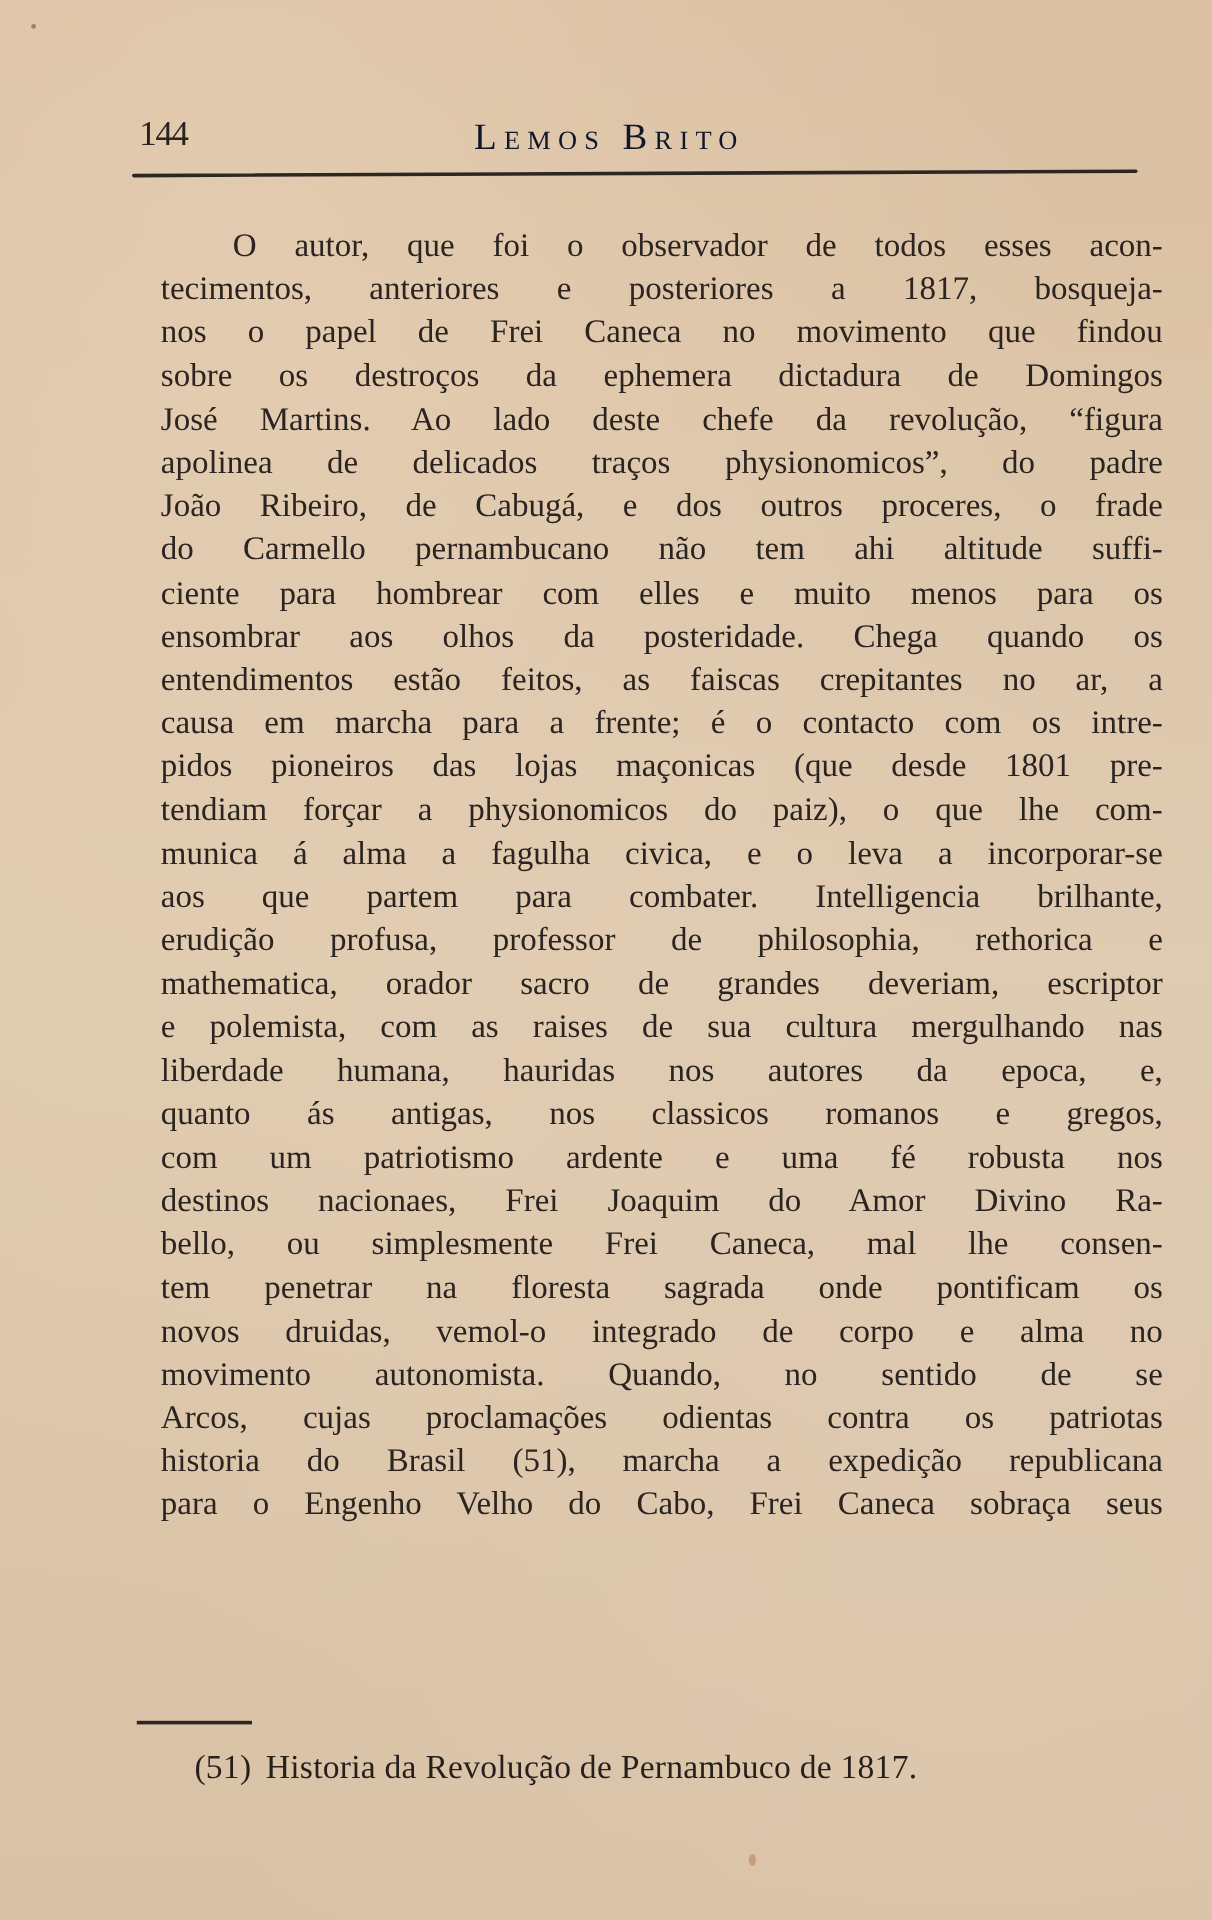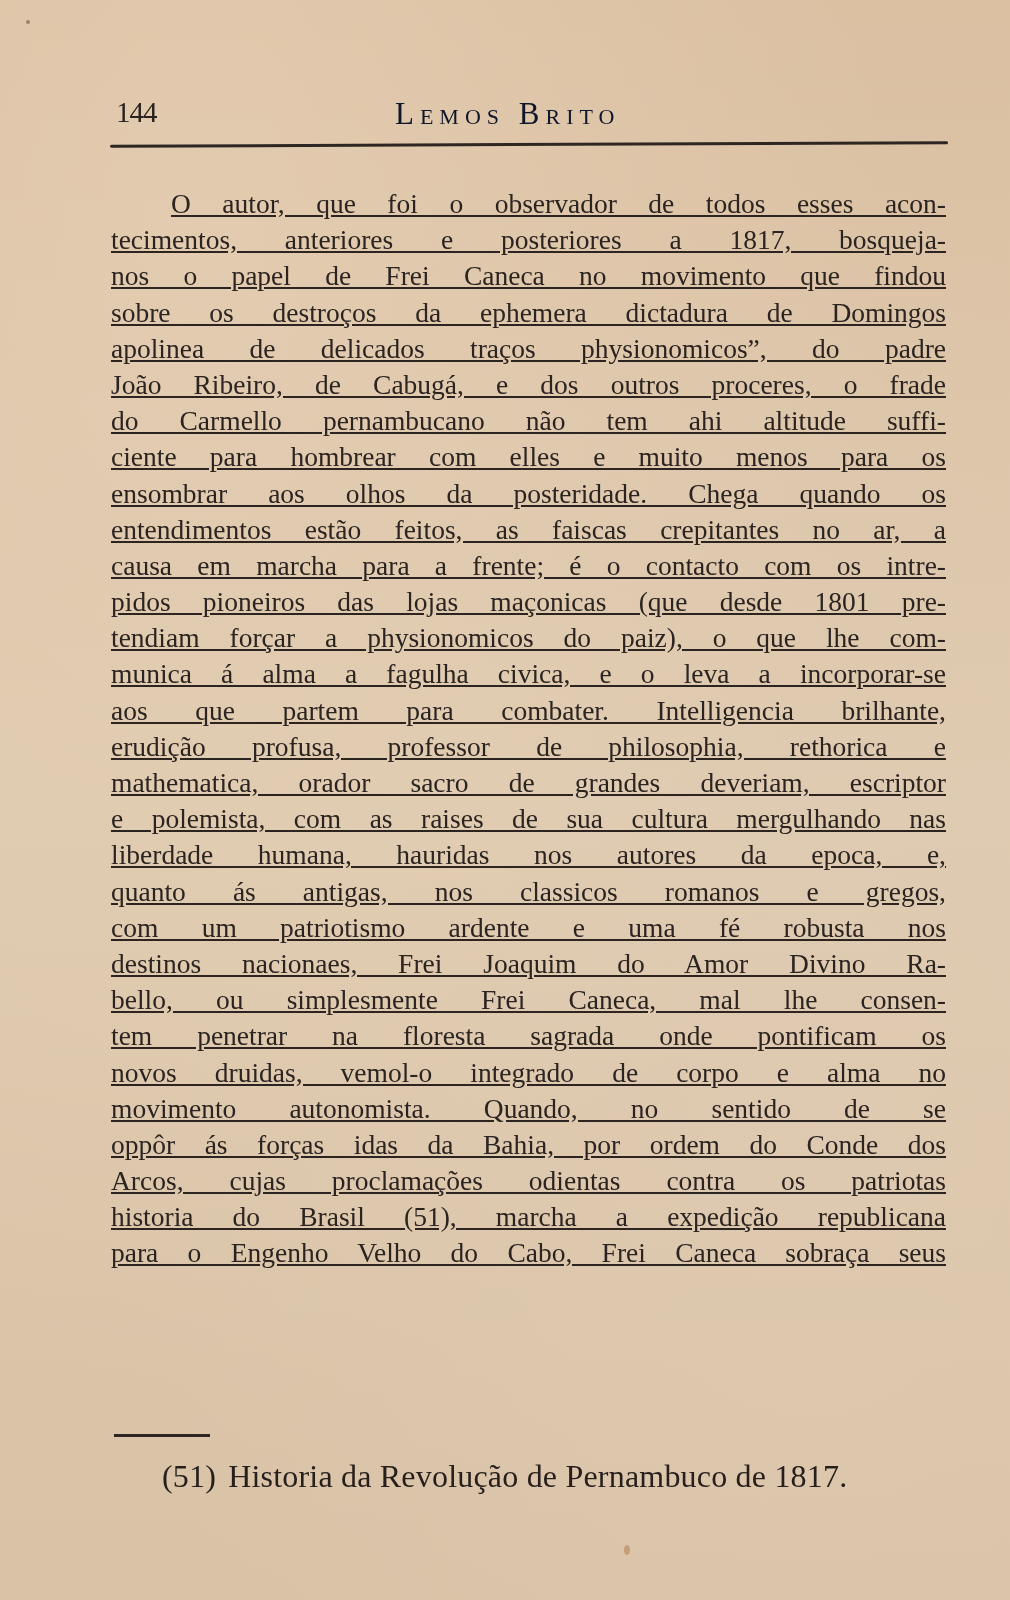--- a/index.html
+++ b/index.html
@@ -53,27 +53,26 @@
       left: 110px;
       top: 143px;
       width: 838px;
       height: 3px;
       background: #2e2622;
       border-radius: 2px;
       transform: skewY(-0.25deg);
     }
     .body-text {
       position: absolute;
-      left: 111px;
+      left: 134px;
       top: 186px;
       width: 835px;
       font-size: 27.5px;
       line-height: 36.2px;
       color: #2b2420;
-      text-decoration: underline;
     }
     .line {
       display: block;
       white-space: nowrap;
       text-align: justify;
       text-align-last: justify;
       height: 36.2px;
     }
     .line.indent {
       padding-left: 60px;
@@ -83,21 +82,21 @@
       left: 114px;
       top: 1434px;
       width: 96px;
       height: 3px;
       background: #2e2622;
     }
     .footnote {
       position: absolute;
       left: 162px;
       top: 1458px;
-      font-size: 32px;
+      font-size: 28px;
       color: #261f1b;
       letter-spacing: 0.2px;
     }
     .fn-mark {
       margin-right: 12px;
     }
     .stain {
       position: absolute;
       width: 6px; height: 10px;
       border-radius: 50%;
@@ -113,20 +112,21 @@
     <span class="page-number">144</span>
     <span class="running-title">Lemos Brito</span>
   </div>
   <div class="head-rule"></div>
 
   <div class="body-text">
     <span class="line indent">O autor, que foi o observador de todos esses acon-</span>
     <span class="line">tecimentos, anteriores e posteriores a 1817, bosqueja-</span>
     <span class="line">nos o papel de Frei Caneca no movimento que findou</span>
     <span class="line">sobre os destroços da ephemera dictadura de Domingos</span>
+    <span class="line">José Martins. Ao lado deste chefe da revolução, “figura</span>
     <span class="line">apolinea de delicados traços physionomicos”, do padre</span>
     <span class="line">João Ribeiro, de Cabugá, e dos outros proceres, o frade</span>
     <span class="line">do Carmello pernambucano não tem ahi altitude suffi-</span>
     <span class="line">ciente para hombrear com elles e muito menos para os</span>
     <span class="line">ensombrar aos olhos da posteridade. Chega quando os</span>
     <span class="line">entendimentos estão feitos, as faiscas crepitantes no ar, a</span>
     <span class="line">causa em marcha para a frente; é o contacto com os intre-</span>
     <span class="line">pidos pioneiros das lojas maçonicas (que desde 1801 pre-</span>
     <span class="line">tendiam forçar a physionomicos do paiz), o que lhe com-</span>
     <span class="line">munica á alma a fagulha civica, e o leva a incorporar-se</span>
@@ -135,21 +135,20 @@
     <span class="line">mathematica, orador sacro de grandes deveriam, escriptor</span>
     <span class="line">e polemista, com as raises de sua cultura mergulhando nas</span>
     <span class="line">liberdade humana, hauridas nos autores da epoca, e,</span>
     <span class="line">quanto ás antigas, nos classicos romanos e gregos,</span>
     <span class="line">com um patriotismo ardente e uma fé robusta nos</span>
     <span class="line">destinos nacionaes, Frei Joaquim do Amor Divino Ra-</span>
     <span class="line">bello, ou simplesmente Frei Caneca, mal lhe consen-</span>
     <span class="line">tem penetrar na floresta sagrada onde pontificam os</span>
     <span class="line">novos druidas, vemol-o integrado de corpo e alma no</span>
     <span class="line">movimento autonomista. Quando, no sentido de se</span>
-    <span class="line">oppôr ás forças idas da Bahia, por ordem do Conde dos</span>
     <span class="line">Arcos, cujas proclamações odientas contra os patriotas</span>
     <span class="line">historia do Brasil (51), marcha a expedição republicana</span>
     <span class="line">para o Engenho Velho do Cabo, Frei Caneca sobraça seus</span>
   </div>
 
   <div class="footnote-rule"></div>
   <div class="footnote">
     <span class="fn-mark">(51)</span><span>Historia da Revolução de Pernambuco de 1817.</span>
   </div>
 

